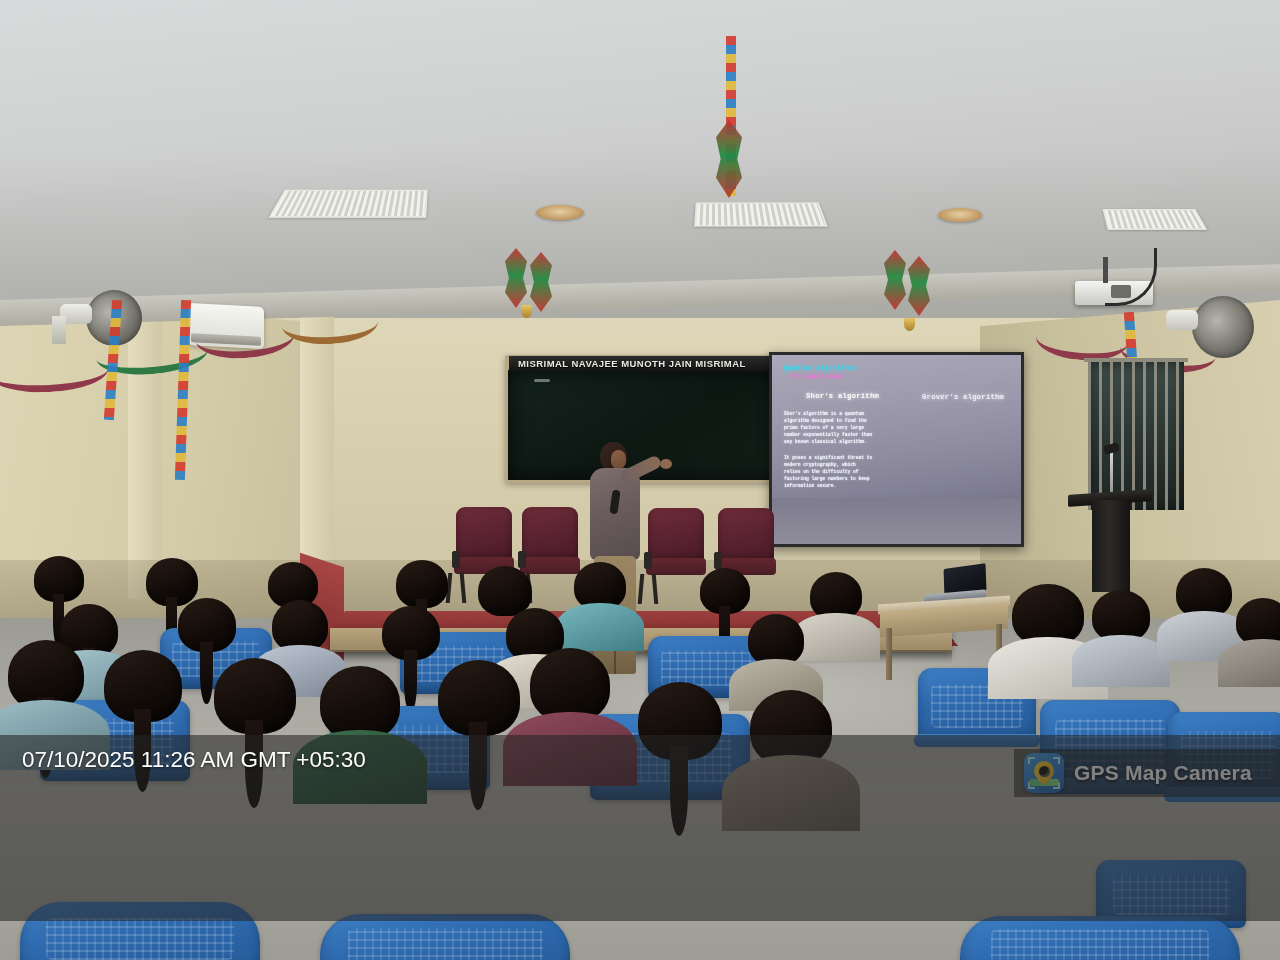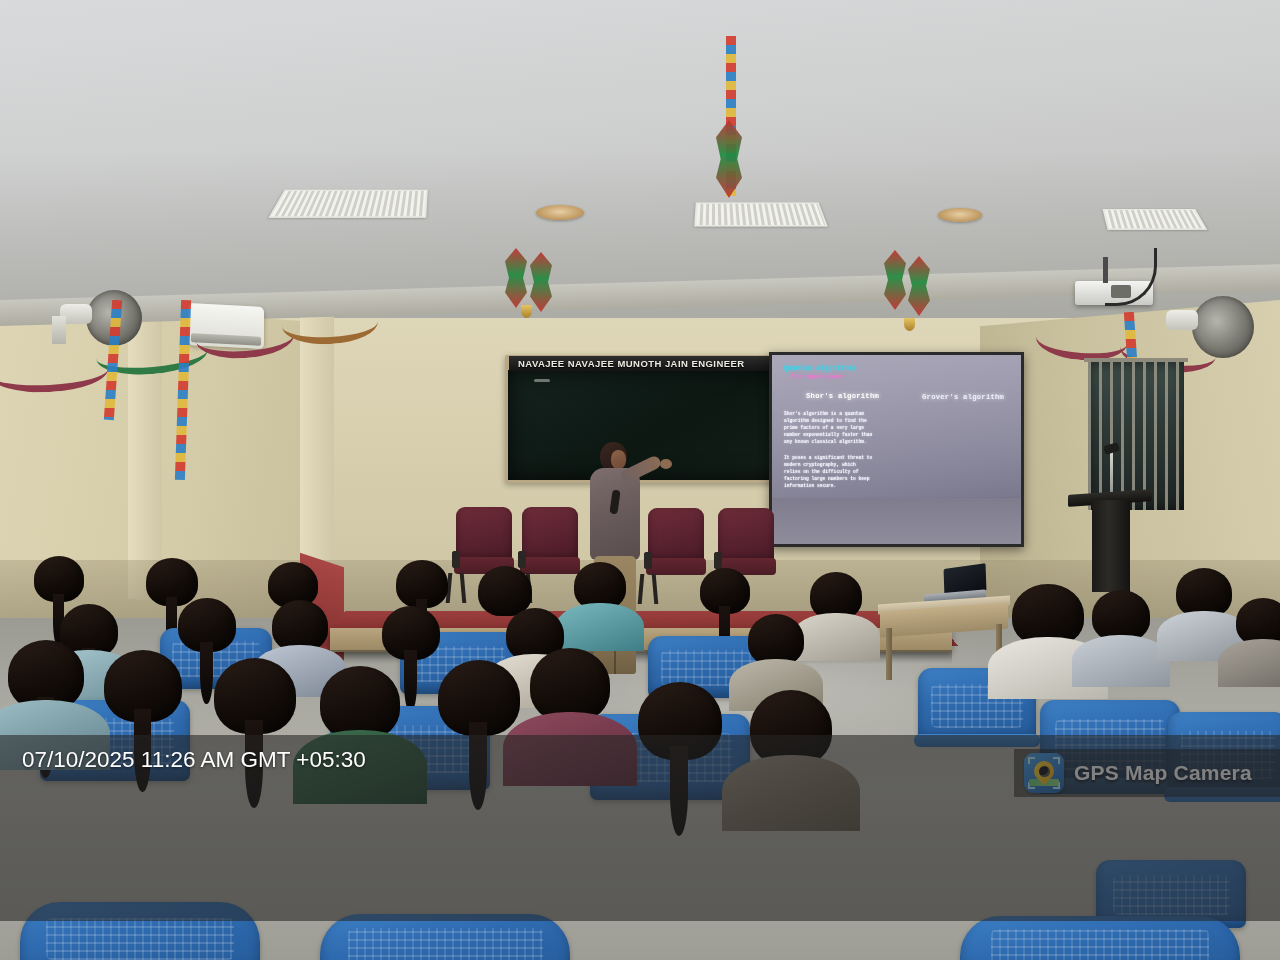--- a/index.html
+++ b/index.html
@@ -543,21 +543,21 @@
   <div class="garland" style="left:1036px;top:320px;width:92px;border-color:#8f3a4a;transform:rotate(4deg);"></div>
   <div class="garland" style="left:1120px;top:332px;width:96px;border-color:#8f3a4a;transform:rotate(6deg);"></div>
   <div class="streamer" style="left:108px;top:300px;height:120px;transform:rotate(4deg);"></div>
   <div class="streamer" style="left:178px;top:300px;height:180px;transform:rotate(2deg);"></div>
   <div class="streamer" style="left:1128px;top:312px;height:120px;transform:rotate(-4deg);"></div>
 
   <div class="board-frame"></div>
   <div class="board"></div>
   <div class="chalk-mark"></div>
   <div class="banner">
-    <span>NAVAJEE NAVAJEE MUNOTH JAIN ENGINEER</span>
+    <span>MISRIMAL NAVAJEE MUNOTH JAIN MISRIMAL</span>
   </div>
 
   <div class="screen-shell">
     <div class="screen">
       <div class="screen-glow"></div>
       <div class="slide-title">
         <span class="t1">Quantum algorithms</span>
         <span class="t2">The superpower</span>
       </div>
       <div class="slide-h left">Shor's algorithm</div>

